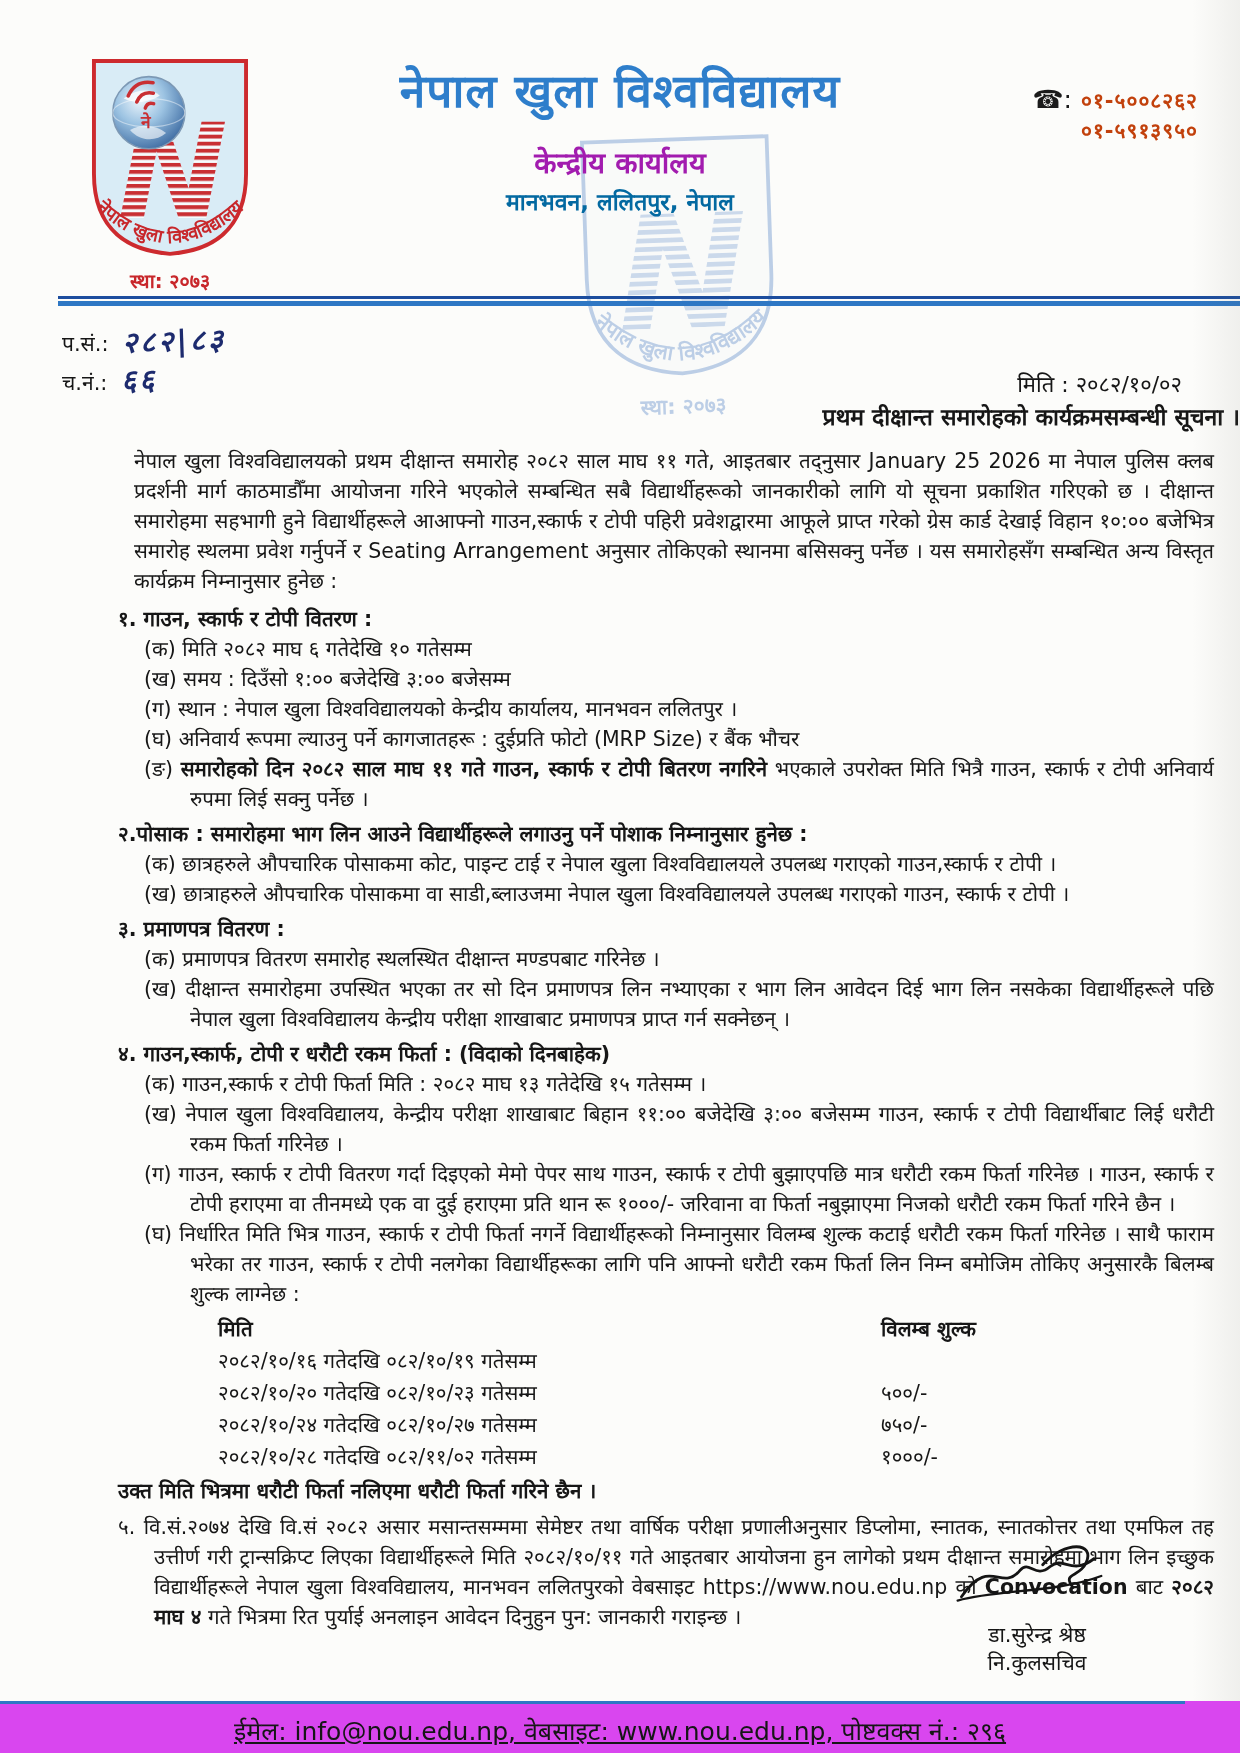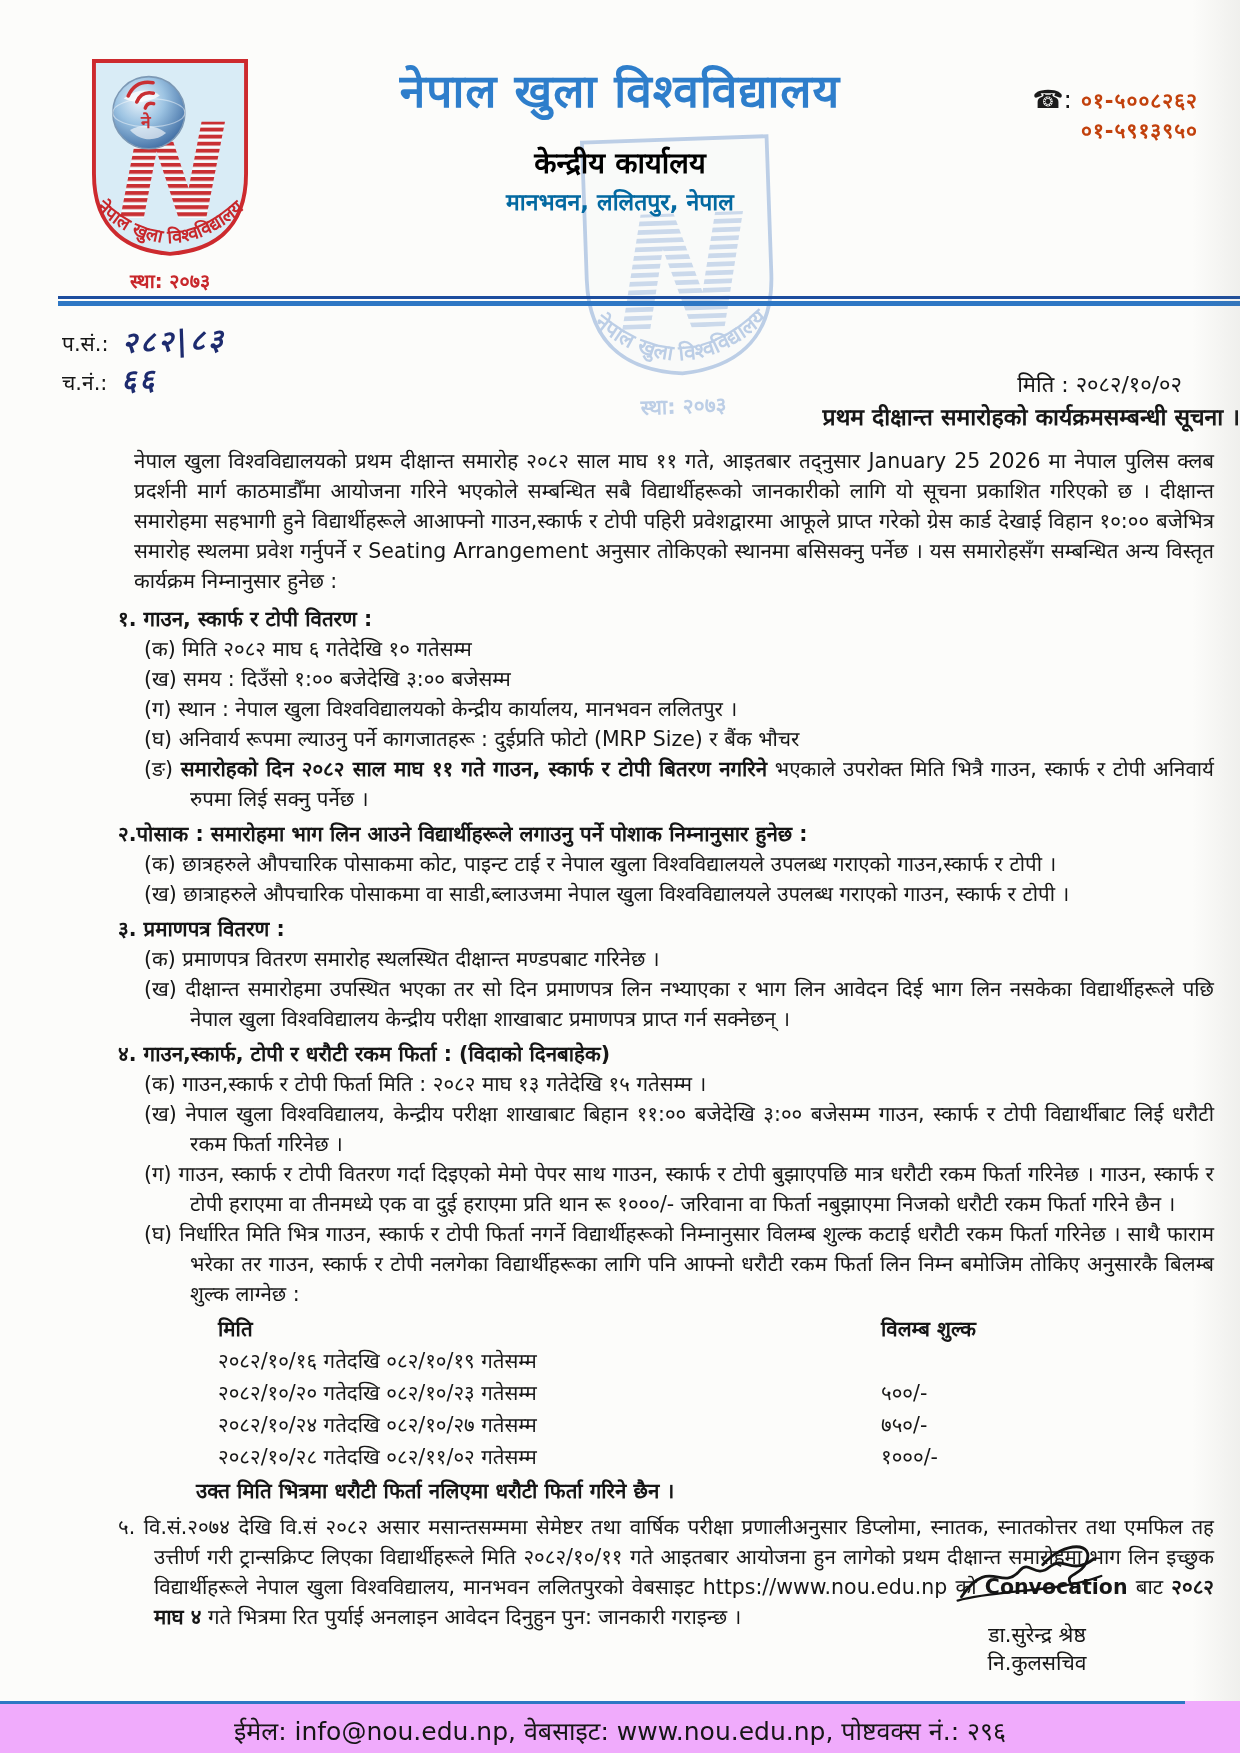--- a/index.html
+++ b/index.html
@@ -8,21 +8,21 @@
   .page::after{content:'';position:absolute;top:0;bottom:0;right:0;width:48px;
         background:linear-gradient(to right,rgba(0,0,0,0),rgba(110,110,100,0.09));pointer-events:none;}
   .bold{font-weight:700;}
 
   
   .letterhead{position:relative;height:296px;}
   .logo{position:absolute;left:72px;top:50px;width:196px;}
   .stamp{position:absolute;left:560px;top:126px;width:238px;opacity:.36;transform:rotate(-2deg);z-index:0;}
   .head-center{position:absolute;left:0;right:0;top:0;text-align:center;z-index:1;}
   .uni-name{margin-top:58px;font-size:46px;font-weight:700;color:#2e7ecb;letter-spacing:1px;}
-  .office{margin-top:22px;font-size:29px;font-weight:700;color:#000000;}
+  .office{margin-top:22px;font-size:29px;font-weight:700;color:#a21caf;}
   .addr{margin-top:4px;font-size:23px;font-weight:700;color:#0369a1;}
   .phones{position:absolute;right:42px;top:86px;display:flex;gap:9px;z-index:2;}
   .tel-icon{font-size:25px;color:#1b1b1b;line-height:28px;}
   .phone-list{font-size:21px;color:#c2410c;font-weight:600;line-height:30px;letter-spacing:1px;}
 
   .rule-double{margin-left:58px;height:12px;position:relative;}
   .rule-double::before{content:'';position:absolute;left:0;right:0;top:0;height:3px;background:#1c4d9e;}
   .rule-double::after{content:'';position:absolute;left:0;right:0;top:5px;height:5px;background:#2e77c4;}
 
   
@@ -41,29 +41,29 @@
   .section{margin-top:5px;}
   .sec-h{font-weight:700;}
   .item{margin-left:26px;padding-left:46px;text-indent:-46px;text-align:justify;}
   .item.flush{margin-left:0;padding-left:36px;text-indent:-36px;}
 
   
   .feetable{margin:4px 0 2px 100px;}
   .t-head,.t-row{display:grid;grid-template-columns:647px auto;line-height:32px;}
   .t-head span{font-weight:700;}
   .t-fee{padding-left:16px;}
-  .t-note{font-weight:700;margin-left:78px;line-height:32px;}
+  .t-note{font-weight:700;line-height:32px;}
 
   
   .sig{position:absolute;top:1538px;right:118px;text-align:center;z-index:2;}
   .sig-name{font-size:21px;margin-top:2px;}
   .sig-post{font-size:21px;}
 
   
-  .footer{position:absolute;left:0;right:0;bottom:0;height:52px;background:#f0abfc;z-index:1;}
+  .footer{position:absolute;left:0;right:0;bottom:0;height:52px;background:#d946ef;z-index:1;text-decoration:underline;}
   .f-rule{width:1185px;height:3px;background:#2e77c4;}
   .f-text{text-align:center;font-size:25px;margin-top:9px;}
 </style>
 </head>
 <body>
 
 <div class="page">
 
   <div class="letterhead">
 

